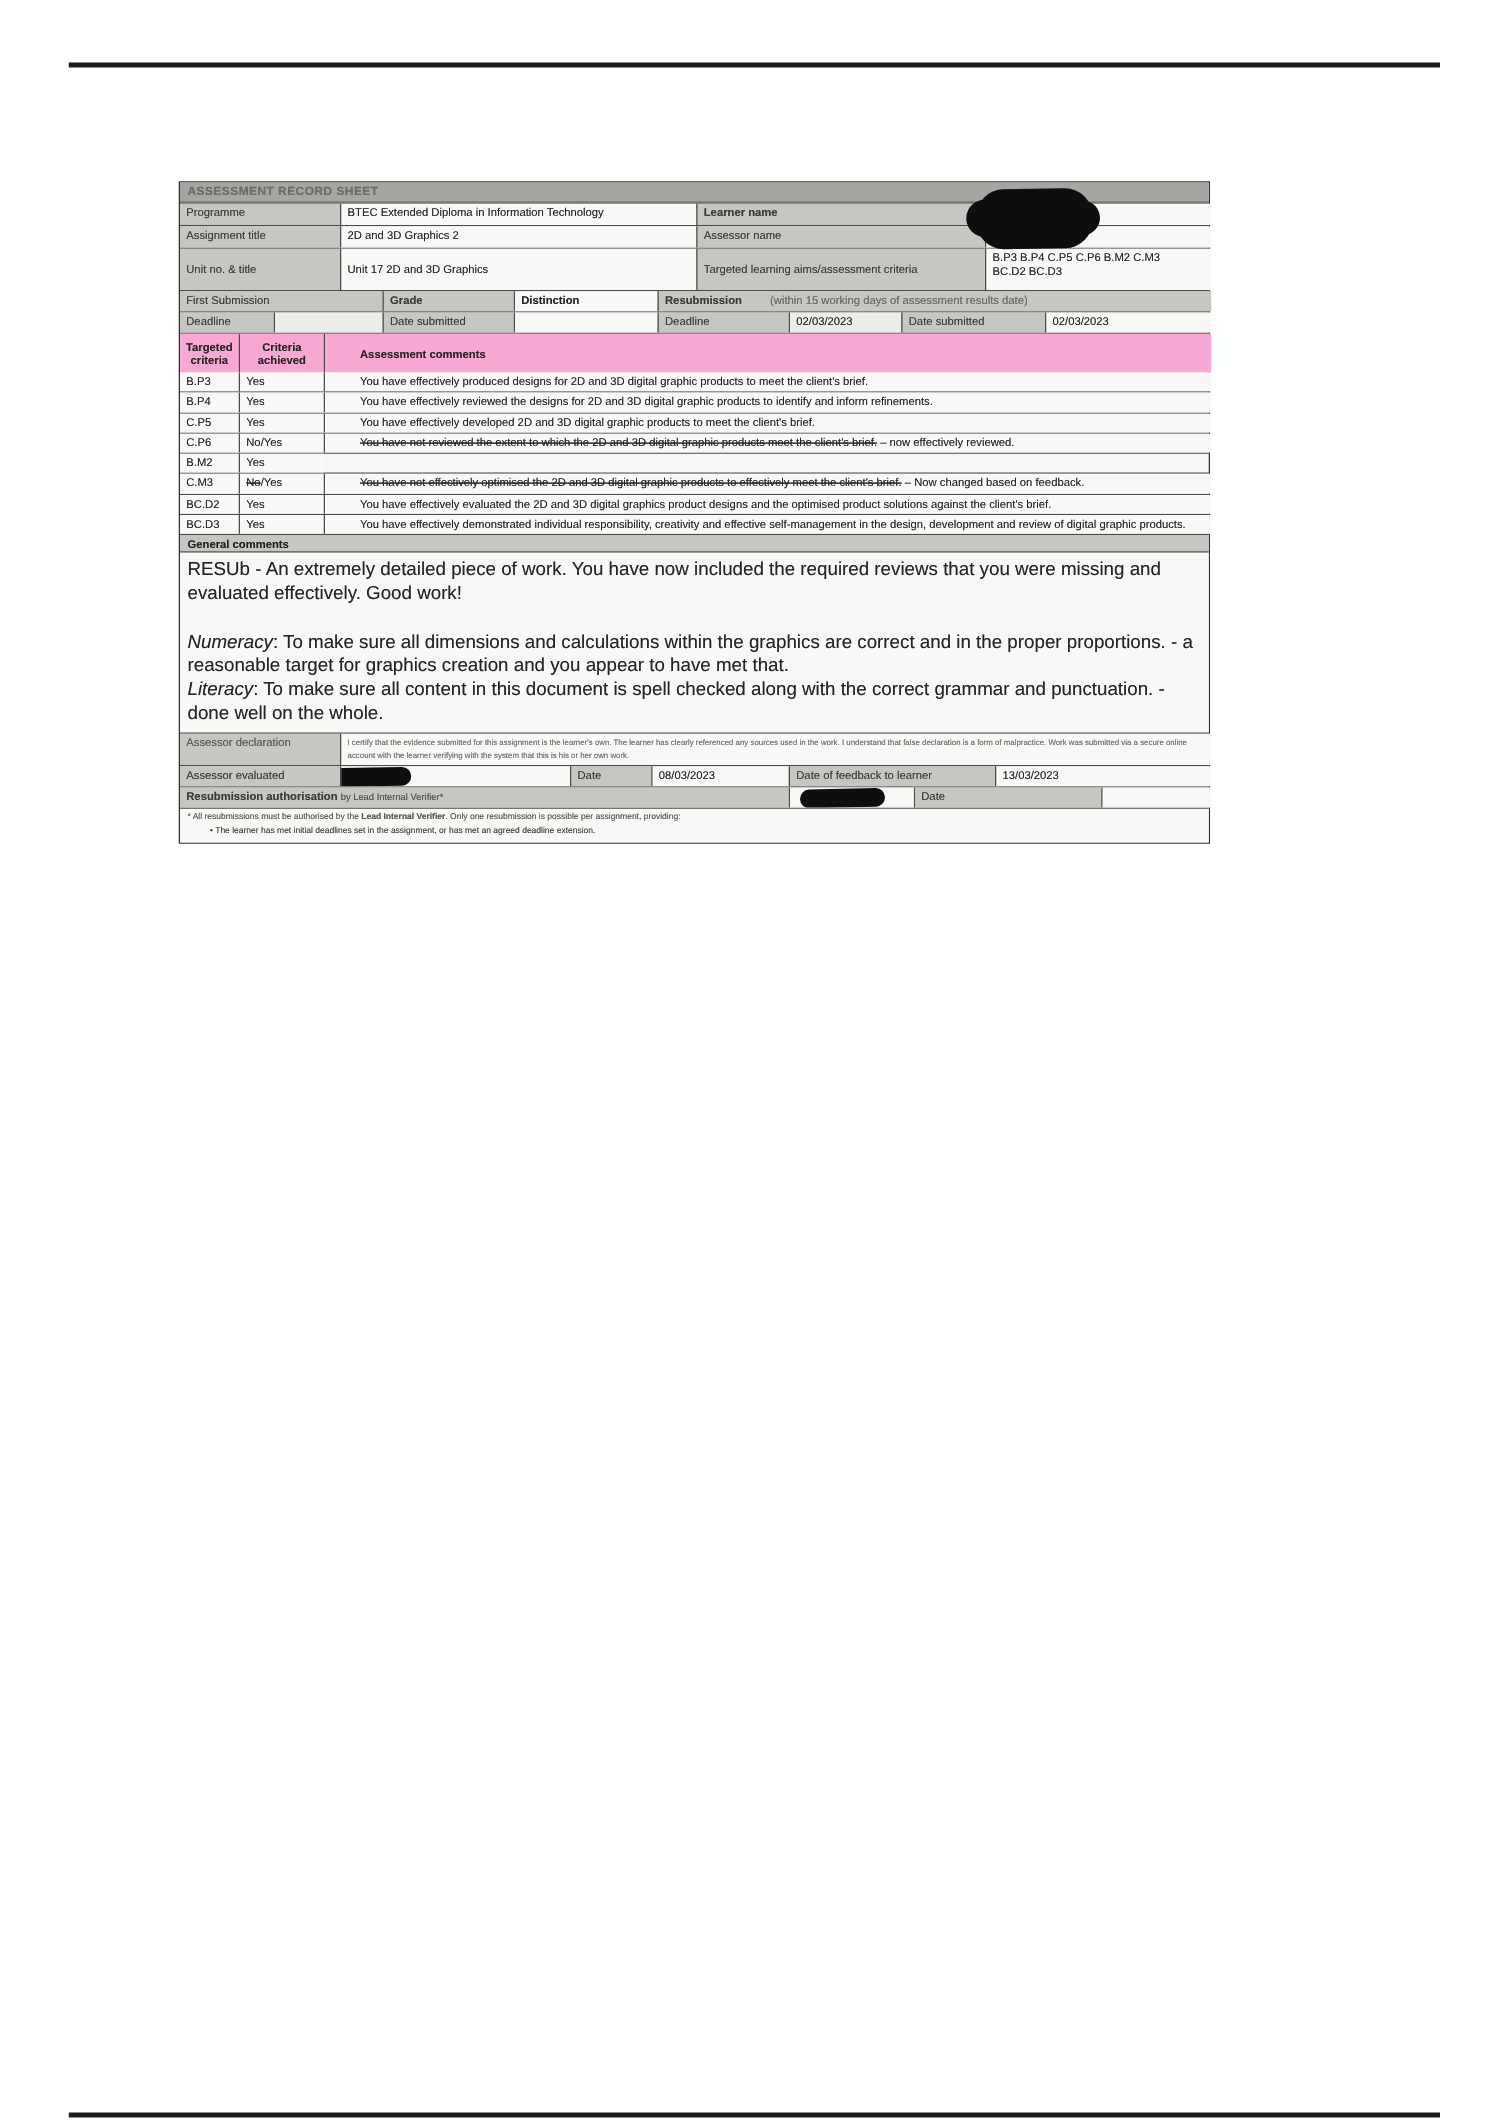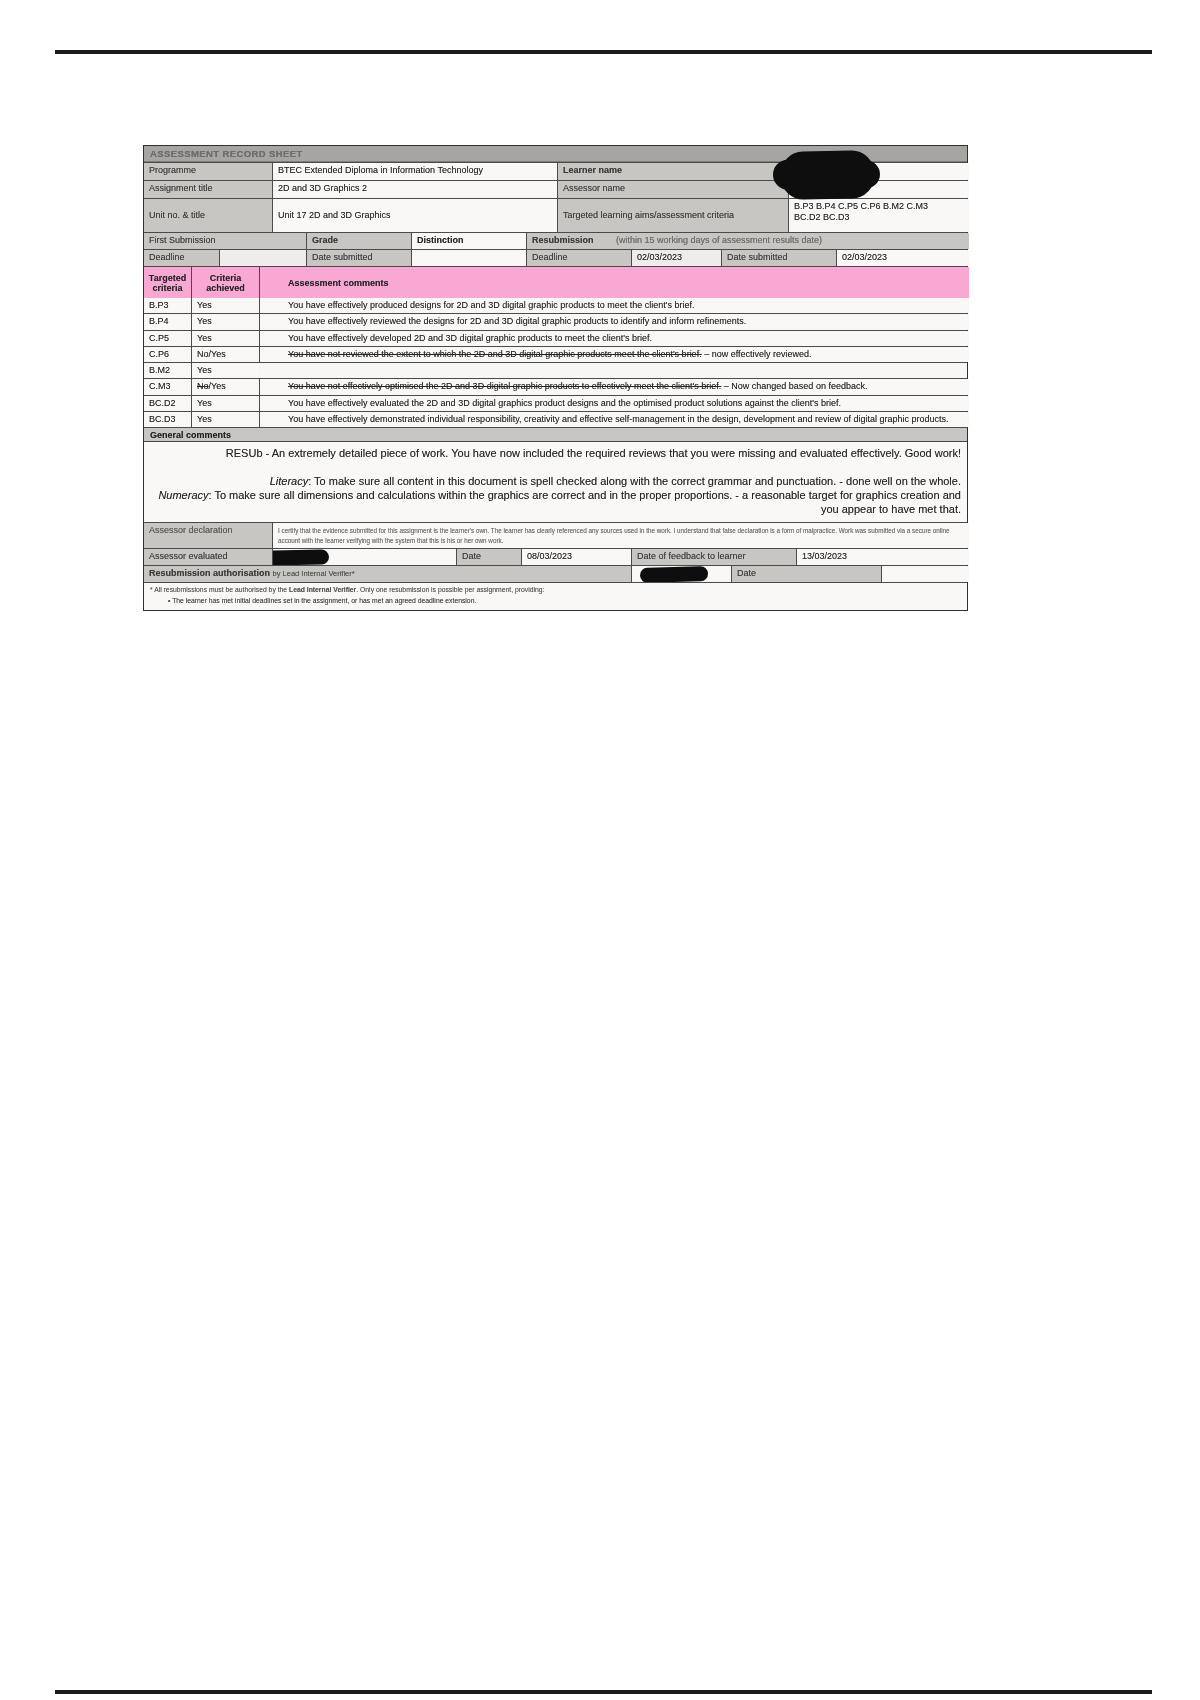--- a/index.html
+++ b/index.html
@@ -36,21 +36,21 @@
   .crit-head .c { background:#f9a8d4; font-weight:bold; font-size:9px;
     display:flex; align-items:center; }
   .crit-head .cen { justify-content:center; text-align:center; }
   .crit-row .c { font-size:9px; line-height:1.25; background:#f9f8f6; }
   .c-code { width:47px; flex:none; }
   .c-ach  { width:68px; flex:none; }
   .c-comment { width:710px; flex:none;padding-left:28px; }
   .gc-band { background:#c7c6c3; font-weight:bold; font-size:9px; padding:1.5px 6px;
     border-top:1px solid #4a4a4a; color:#1e1e1e; }
   .gc-block { background:#f9f8f6; border-top:1px solid #4a4a4a; padding:4px 6px 6px 6px;
-    min-height:78px; font-size:11px; line-height:1.28;text-align:right; }
+    min-height:78px; font-size:15px; line-height:1.28; }
   .gc-line { min-height:12px; }
   .decl-text { font-size:6.3px; color:#757370; line-height:1.55; padding-top:3px; }
   .tinylab { font-size:7.5px; color:#55534f; font-weight:normal; }
   .foot { background:#f9f8f6; border-top:1px solid #4a4a4a; padding:2px 6px 4px 6px; }
   .foot-l1 { font-size:6.8px; color:#5a5855; line-height:1.5; }
   .foot-bullet { font-size:6.8px; color:#48463f; padding-left:18px; line-height:1.5; }
   .foot-bullet::before { content:"•  "; }
   .redact { position:absolute; background:#0e0e0e; }
   .redact-top { left:637px; top:5px; width:93px; height:48px; border-radius:22px;
     transform:rotate(-1deg); }
@@ -160,22 +160,22 @@
           <div class="c c-code">BC.D3</div>
           <div class="c c-ach"><span>Yes</span></div>
           <div class="c c-comment"><span>You have effectively demonstrated individual responsibility, creativity and effective self-management in the design, development and review of digital graphic products.</span></div>
         </div>
       </div>
 
     <div class="gc-band">General comments</div>
     <div id="gen-comments" class="gc-block">
         <div class="gc-line">RESUb - An extremely detailed piece of work.  You have now included the required reviews that you were missing and evaluated effectively.  Good work!</div>
         <div class="gc-line">&nbsp;</div>
+        <div class="gc-line"><span class="it">Numeracy</span>: To make sure all dimensions and calculations within the graphics are correct and in the proper proportions.   - a reasonable target for graphics creation and you appear to have met that.</div>
         <div class="gc-line"><span class="it">Literacy</span>: To make sure all content in this document is spell checked along with the correct grammar and punctuation.   - done well on the whole.</div>
-        <div class="gc-line"><span class="it">Numeracy</span>: To make sure all dimensions and calculations within the graphics are correct and in the proper proportions.   - a reasonable target for graphics creation and you appear to have met that.</div>
       </div>
 
     <div class="r" style="min-height:26px">
       <div class="c lab fs9" style="width:128px;flex:none;color:#5d5b58">Assessor declaration</div>
       <div class="c val decl-text" style="width:697px;flex:none">I certify that the evidence submitted for this assignment is the learner's own. The learner has clearly referenced any sources used in the work. I understand that false declaration is a form of malpractice. Work was submitted via a secure online account with the learner verifying with the system that this is his or her own work.</div>
     </div>
 
     <div class="r fs9" style="min-height:17px">
       <div class="c lab" style="width:128px;flex:none">Assessor evaluated</div>
       <div class="c val sigcell" style="width:184px;flex:none">

